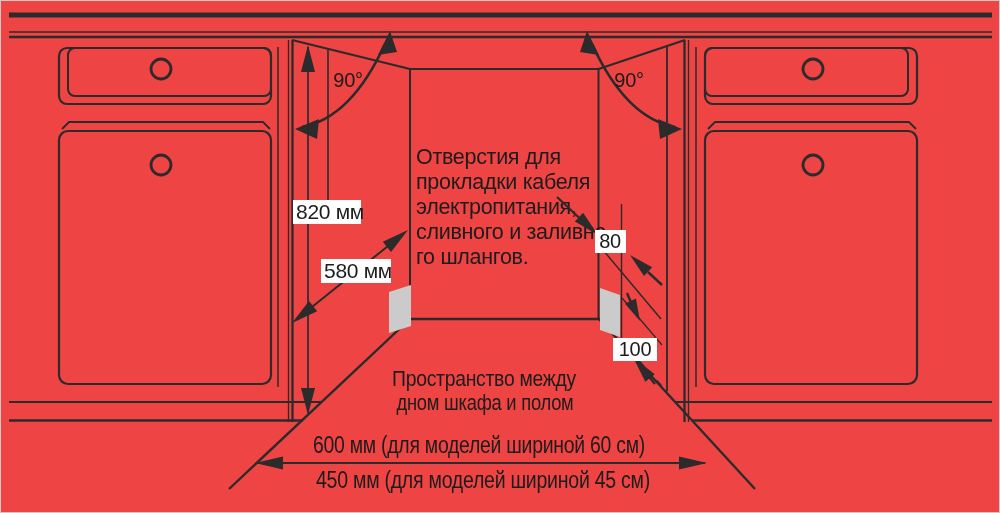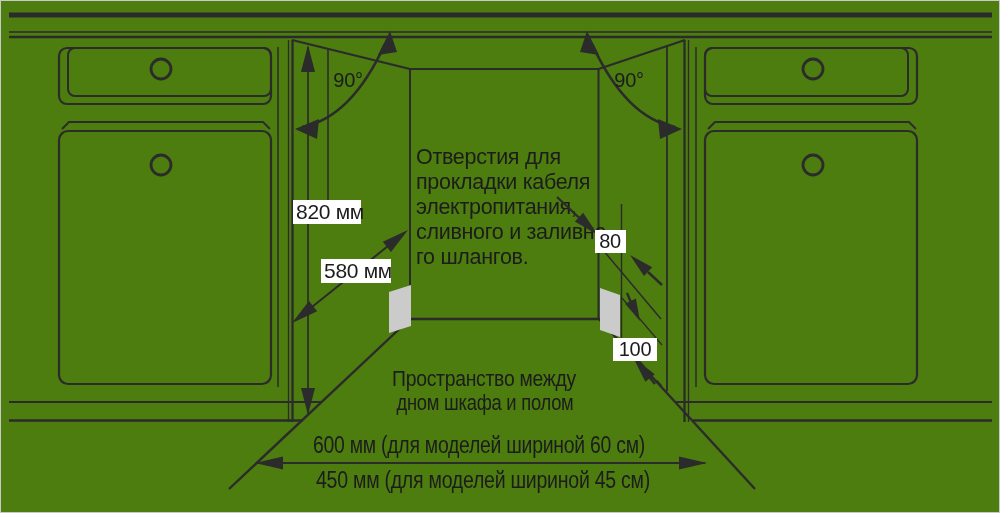--- a/index.html
+++ b/index.html
@@ -1,17 +1,17 @@
 <!DOCTYPE html>
 <html><head>
 <meta charset="utf-8">
 <style>
   html,body{margin:0;padding:0;background:#ffffff;}
   .page{
-    width:1000px;height:513px;position:relative;background:#4d7c0f;
+    width:1000px;height:513px;position:relative;background:#ef4444;
     border:1px solid #c9c9c9;box-sizing:border-box;overflow:hidden;
     font-family:"Liberation Sans", sans-serif;
   }
   svg{display:block;}
   .ln{stroke:#2b2b2b;fill:none;}
   .ah{fill:#2b2b2b;stroke:none;}
   .hole{fill:#cbcbcb;stroke:none;}
   .lbl{fill:#1c1c1c;font-family:"Liberation Sans", sans-serif;letter-spacing:-0.3px;}
   .lblbg{fill:#ffffff;stroke:none;}
 </style>

